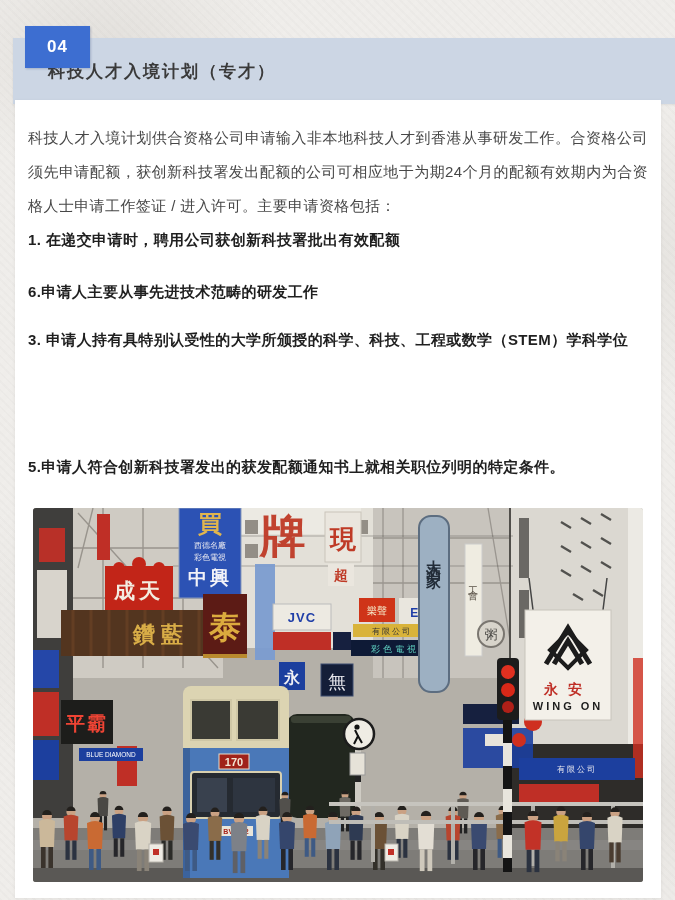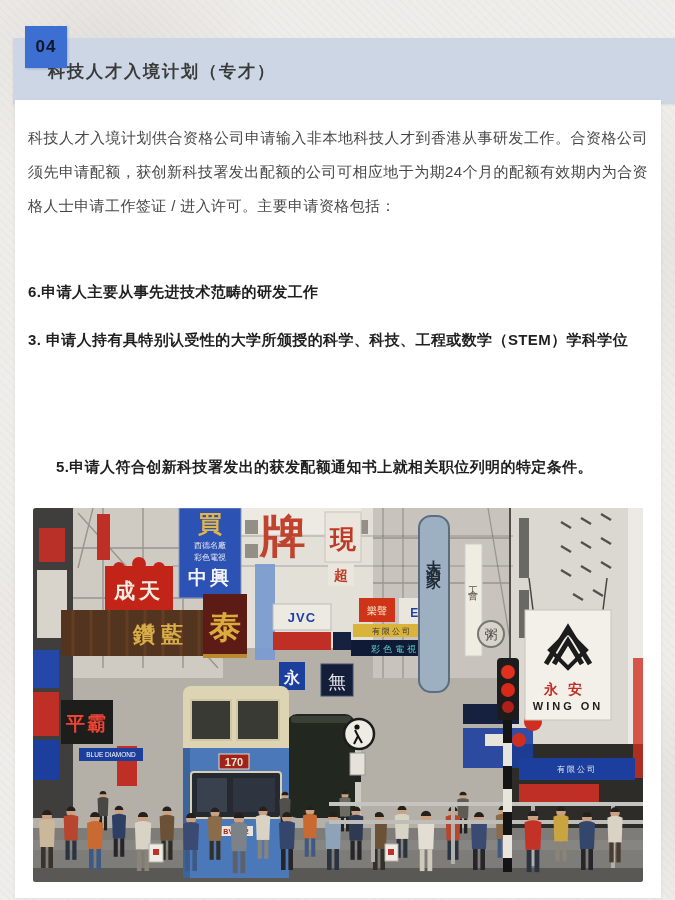--- a/index.html
+++ b/index.html
@@ -18,55 +18,56 @@
   }
   .band {
     position:absolute; left:0; top:38px; width:675px; height:66px;
     background:#ccd6e4; box-shadow:0 1px 2px rgba(0,0,0,.07);
     display:flex; align-items:center; padding-left:35px;margin-left:13px;
   }
   .band-title {
     font-size:17px; font-weight:bold; color:#3a3a3a; letter-spacing:2px;
   }
   .badge {
-    position:absolute; left:25px; top:26px; width:42px; height:42px;
-    background:#3d6ed1; color:#0f172a; font-size:17px; font-weight:bold;
+    position:absolute; left:25px; top:26px; width:65px; height:42px;
+    background:#3d6ed1; color:#ffffff; font-size:17px; font-weight:bold;
     display:flex; align-items:center; justify-content:center; letter-spacing:1px;
     box-shadow:1px 1px 2px rgba(40,60,110,.25); z-index:2;
   }
   .card {
     position:absolute; left:15px; top:100px; width:646px; height:798px;
     background:#ffffff; box-shadow:0 1px 4px rgba(0,0,0,.06);
   }
   .txt {
     position:absolute; left:13px; width:620px;
     font-size:15px; line-height:34px; letter-spacing:.4px;
     text-align:justify;
   }
   .intro { top:21px; color:#474747; }
   .item  { color:#1f1f1f; font-weight:bold; }
   .i1 { top:123px; } .i2 { top:175px; } .i3 { top:223px; }
-  .i4 { top:303px; } .i5 { top:350px;margin-left:28px; }
+  .i4 { top:303px; } .i5 { top:350px; }
   .photo {
     position:absolute; left:18px; top:408px; width:610px; height:374px;
     border-radius:3px; overflow:hidden; background:#b4b0a8; cursor:pointer;
   }
   svg text { font-family:"Liberation Sans","DejaVu Sans",sans-serif; }
   .vtxt { writing-mode:vertical-rl; text-orientation:upright; }
 </style>
 </head>
 <body>
 
 <div class="badge">04</div>
 <div class="band">
   <span class="band-title">科技人才入境计划（专才）</span>
 </div>
 
 <div class="card">
   <p class="txt intro">科技人才入境计划供合资格公司申请输入非本地科技人才到香港从事研发工作。合资格公司须先申请配额，获创新科技署发出配额的公司可相应地于为期24个月的配额有效期内为合资格人士申请工作签证 / 进入许可。主要申请资格包括：</p>
+  <p class="txt item i1">1. 在递交申请时，聘用公司获创新科技署批出有效配额</p>
   <p class="txt item i2">6.申请人主要从事先进技术范畴的研发工作</p>
   <p class="txt item i3">3. 申请人持有具特别认受性的大学所颁授的科学、科技、工程或数学（STEM）学科学位</p>
   <p class="txt item i5">5.申请人符合创新科技署发出的获发配额通知书上就相关职位列明的特定条件。</p>
 
   <div class="photo">
     <svg width="610" height="374" viewBox="0 0 610 374" role="img" aria-label="八十年代香港街景：霓虹招牌、蓝色双层巴士与过马路的人群">
       <defs>
         <g id="prs">
           <circle cx="0" cy="0" r="5" fill="#caa183"></circle>
           <path d="M-5 -1 a5 5 0 0 1 10 0 z" fill="#23201d"></path>

